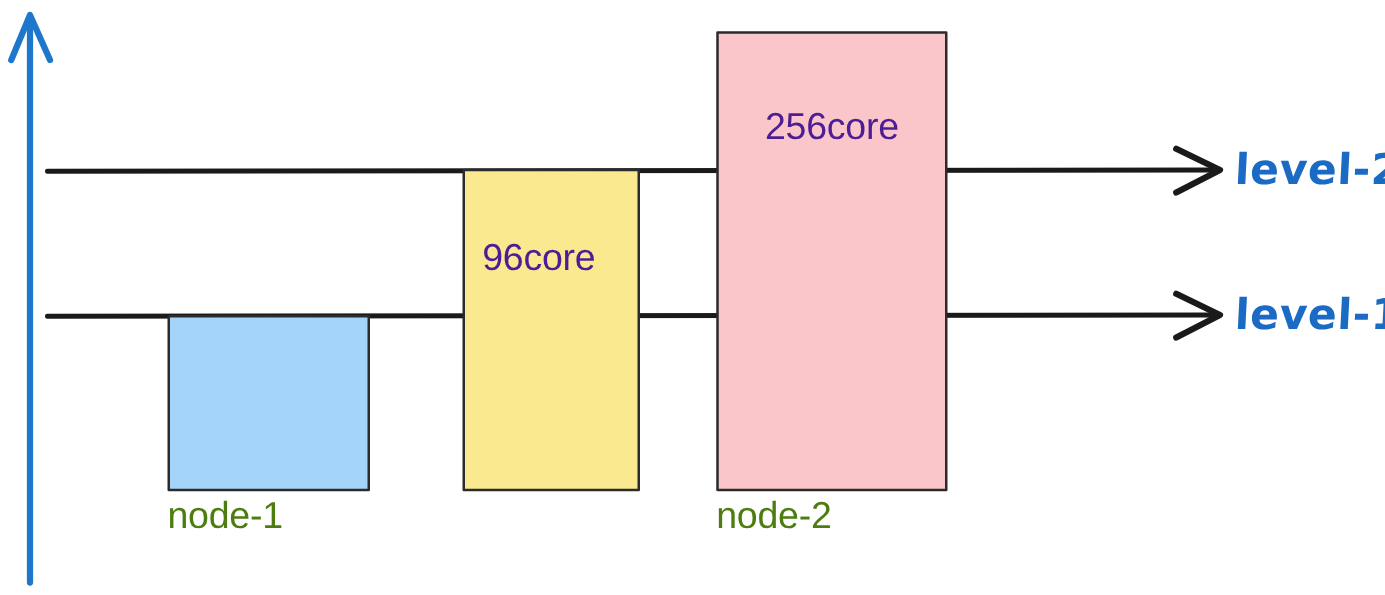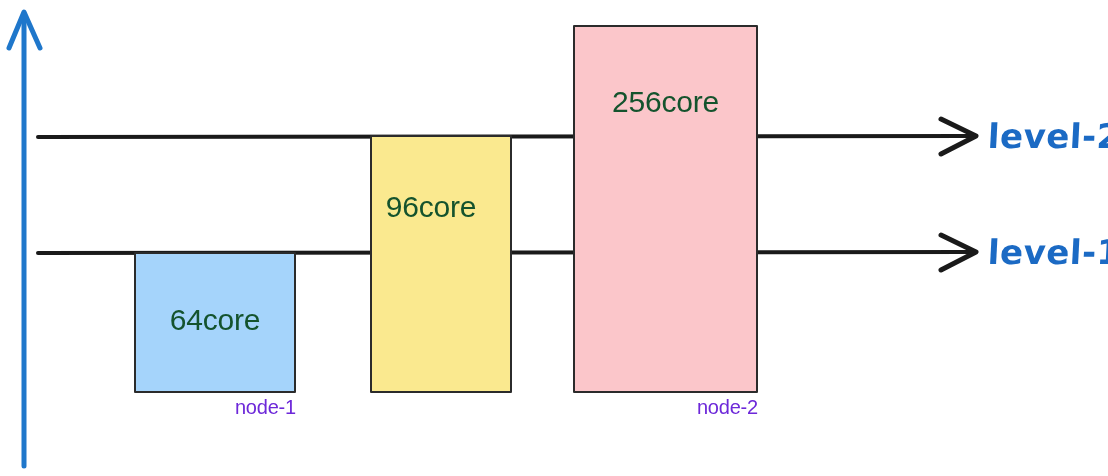--- a/index.html
+++ b/index.html
@@ -31,31 +31,31 @@
     border-radius: 1px;
   }
   .bar-label {
     position: absolute;
     left: 0;
     right: 0;
     text-align: center;
     font-family: "Liberation Sans", sans-serif;
     font-size: 30px;
     font-weight: 400;
-    color: #14532d;
+    color: #4c1d95;
     letter-spacing: -0.2px;
     white-space: nowrap;
   }
   .node-label {
     position: absolute;
-    text-align: right;
+    text-align: left;
     font-family: "Liberation Sans", sans-serif;
-    font-size: 20px;
+    font-size: 30px;
     font-weight: 400;
-    color: #6d28d9;
+    color: #4d7c0f;
     letter-spacing: -0.2px;
     white-space: nowrap;
   }
   .level-label {
     position: absolute;
     font-family: "DejaVu Sans", sans-serif;
     font-size: 34px;
     font-weight: 600;
     color: #1b6ac4;
     white-space: nowrap;
@@ -80,21 +80,20 @@
       <polyline points="941,119 976,136 941,154" fill="none" stroke="#1a1a1a" stroke-width="5" stroke-linecap="round" stroke-linejoin="round"></polyline>
     </g>
 
     <g>
       <line x1="38" y1="253" x2="971" y2="252" stroke="#1a1a1a" stroke-width="4" stroke-linecap="round"></line>
       <polyline points="941,235 976,252 941,270" fill="none" stroke="#1a1a1a" stroke-width="5" stroke-linecap="round" stroke-linejoin="round"></polyline>
     </g>
   </svg>
 
   <div class="bar" style="left:134px; top:252px; width:162px; height:141px; background:#a5d4fb;"></div>
-  <div class="bar-label" style="left:134px; width:162px; top:303px;">64core</div>
   <div class="node-label" style="left:134px; width:162px; top:396px;">node-1</div>
 
   <div class="bar" style="left:370px; top:135px; width:142px; height:258px; background:#fae98f;"></div>
   <div class="bar-label" style="left:370px; width:122px; top:190px;">96core</div>
 
   <div class="bar" style="left:573px; top:25px; width:185px; height:368px; background:#fbc6ca;"></div>
   <div class="bar-label" style="left:573px; width:185px; top:85px;">256core</div>
   <div class="node-label" style="left:573px; width:185px; top:396px;">node-2</div>
 
   <div class="level-label" style="left:988px; top:116px;">level-2</div>

